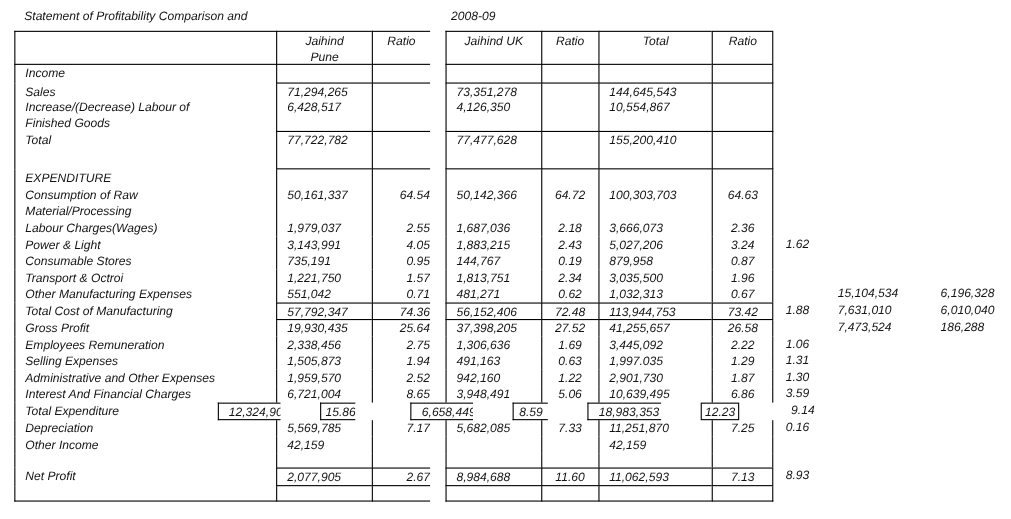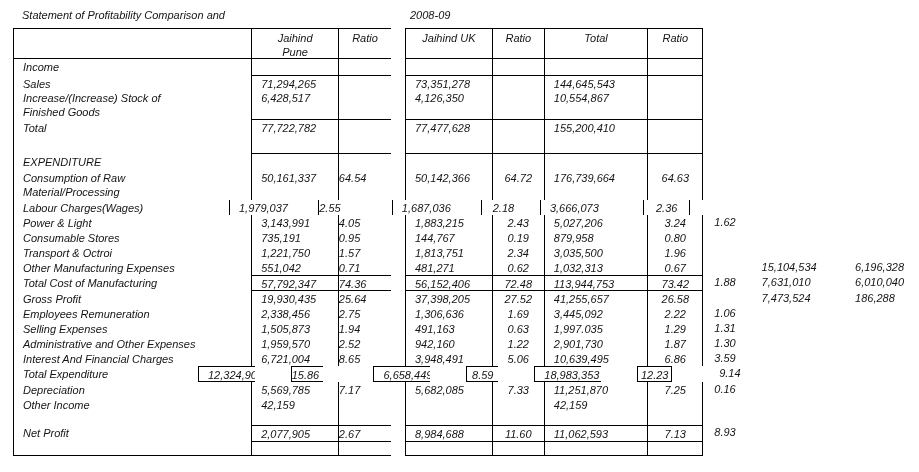--- a/index.html
+++ b/index.html
@@ -19,21 +19,21 @@
   .bcell{border-left:1px solid #000;}
   .c-r3{border-right:1px solid #000;}
   .row.top .bcell{border-top:1px solid #000;}
   .row.hb .bcell{border-bottom:1px solid #000;}
   .row.bb .vcell{border-bottom:1px solid #000;}
   .row.bt .vcell{border-top:1px solid #000;}
   .row.bottom .bcell{border-bottom:1px solid #000;}
   
   .c-label{width:242px;padding-left:9px;}
   .c-jp{width:88px;padding-left:9px;}
-  .c-r1{width:54px;text-align:left;}
+  .c-r1{width:54px;text-align:right;}
   .c-juk{width:88px;padding-left:9px;margin-left:14px;}
   .c-r2{width:53px;text-align:center;}
   .c-total{width:105px;padding-left:9px;}
   .c-r3{width:57px;text-align:center;}
   .c-e1{width:55px;padding-left:11px;}
   .c-e2{width:95px;padding-left:4px;}
   .c-e3{width:69px;padding-left:4px;}
   .row.header .cell{text-align:center;padding-left:0;padding-top:2px;}
 </style>
 </head>
@@ -80,21 +80,21 @@
       <div class="cell c-r2 bcell vcell"></div>
       <div class="cell c-total bcell vcell"></div>
       <div class="cell c-r3 bcell vcell"></div>
       <div class="cell c-e1"></div>
       <div class="cell c-e2"></div>
       <div class="cell c-e3"></div>
     </div>
     <div class="row bb" style="height: 44px;">
       <div class="cell c-label bcell">
         <div class="line">Sales</div>
-        <div class="line">Increase/(Increase) Stock of</div>
+        <div class="line">Increase/(Decrease) Labour of</div>
         <div class="line">Finished Goods</div>
       </div>
       <div class="cell c-jp bcell vcell">
         <div class="line">71,294,265</div>
         <div class="line">6,428,517</div>
       </div>
       <div class="cell c-r1 bcell vcell"></div>
       <div class="cell c-juk bcell vcell">
         <div class="line">73,351,278</div>
         <div class="line">4,126,350</div>
@@ -154,30 +154,30 @@
       <div class="cell c-r1 bcell vcell">
         <div class="line">64.54</div>
       </div>
       <div class="cell c-juk bcell vcell">
         <div class="line">50,142,366</div>
       </div>
       <div class="cell c-r2 bcell vcell">
         <div class="line">64.72</div>
       </div>
       <div class="cell c-total bcell vcell">
-        <div class="line">176,739,664</div>
+        <div class="line">100,303,703</div>
       </div>
       <div class="cell c-r3 bcell vcell">
         <div class="line">64.63</div>
       </div>
       <div class="cell c-e1"></div>
       <div class="cell c-e2"></div>
       <div class="cell c-e3"></div>
     </div>
-    <div class="row " style="height: 15px; gap: 15px;">
+    <div class="row " style="height: 15px;">
       <div class="cell c-label bcell">
         <div class="line">Labour Charges(Wages)</div>
       </div>
       <div class="cell c-jp bcell vcell">
         <div class="line">1,979,037</div>
       </div>
       <div class="cell c-r1 bcell vcell">
         <div class="line">2.55</div>
       </div>
       <div class="cell c-juk bcell vcell">
@@ -235,21 +235,21 @@
       <div class="cell c-juk bcell vcell">
         <div class="line">144,767</div>
       </div>
       <div class="cell c-r2 bcell vcell">
         <div class="line">0.19</div>
       </div>
       <div class="cell c-total bcell vcell">
         <div class="line">879,958</div>
       </div>
       <div class="cell c-r3 bcell vcell">
-        <div class="line">0.80</div>
+        <div class="line">0.87</div>
       </div>
       <div class="cell c-e1"></div>
       <div class="cell c-e2"></div>
       <div class="cell c-e3"></div>
     </div>
     <div class="row " style="height: 15px;">
       <div class="cell c-label bcell">
         <div class="line">Transport &amp; Octroi</div>
       </div>
       <div class="cell c-jp bcell vcell">

